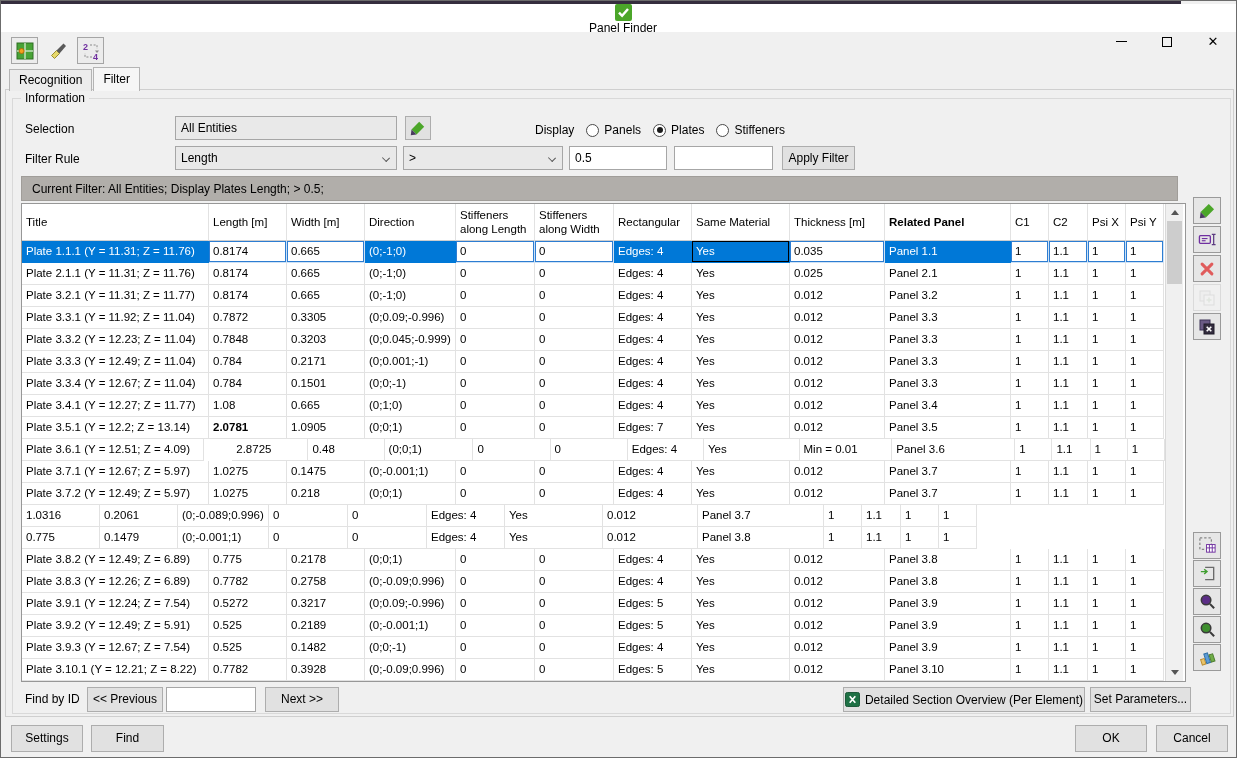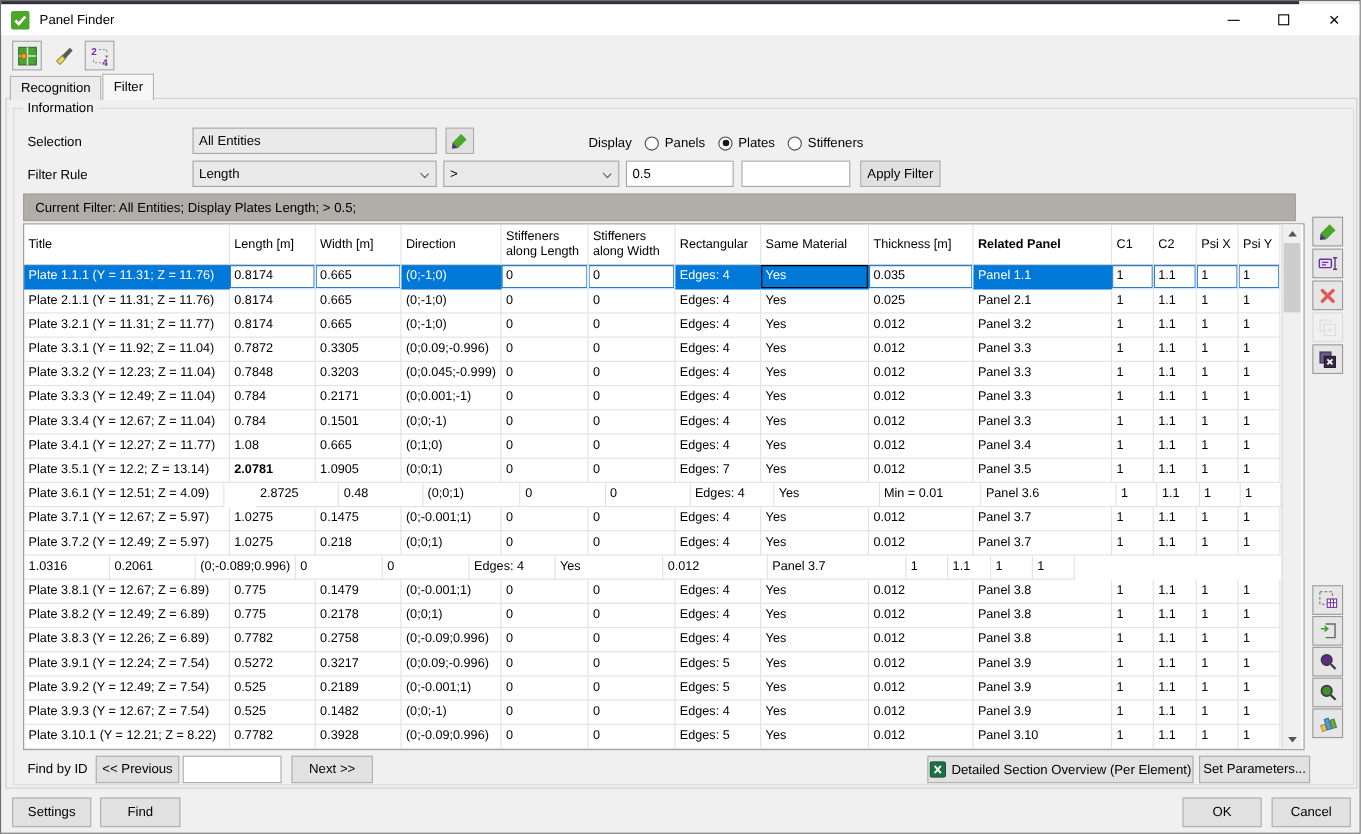--- a/index.html
+++ b/index.html
@@ -3,21 +3,21 @@
 <meta charset="utf-8">
 <style>
   * { margin:0; padding:0; box-sizing:border-box; }
   body { background:#888; font-family:"Liberation Sans", sans-serif; }
   .window { position:relative; width:1237px; height:758px; background:#f0f0f0;
             border:1px solid #6c6c6c; overflow:hidden; font-size:12px; color:#000; }
   .topstrip { position:absolute; top:0; left:0; width:1180px; height:3px; background:#352e3e; }
 
   
   .titlebar { position:absolute; top:3px; left:0; right:0; height:28px; background:#fff;
-              display:flex; align-items:center; }
+              display:flex; align-items:center;flex-direction:column; }
   .title-icon { margin-left:9px; width:17px; height:17px; flex:0 0 auto; }
   .title-text { margin-left:9px; }
   .win-controls { margin-left:auto; display:flex; height:100%; }
   .win-btn { width:46px; display:flex; align-items:center; justify-content:center; color:#000; }
   .glyph-min { width:11px; height:1px; background:#000; display:block; }
   .glyph-max { width:10px; height:10px; border:1px solid #000; display:block; }
   .glyph-close { font-size:13px; line-height:1; }
 
   
   .toolbar { position:absolute; top:36px; left:10px; display:flex; gap:6px; }
@@ -411,21 +411,20 @@
               <div class="td" style="width: 78px;">Edges: 4</div>
               <div class="td" style="width: 98px;">Yes</div>
               <div class="td" style="width: 95px;">0.012</div>
               <div class="td" style="width: 126px;">Panel 3.7</div>
               <div class="td" style="width: 38px;">1</div>
               <div class="td" style="width: 39px;">1.1</div>
               <div class="td" style="width: 38px;">1</div>
               <div class="td" style="width: 38px;">1</div>
             </div>
             <div class="tr">
-              <div class="td" style="width: 187px;">Plate 3.8.1 (Y = 12.67; Z = 6.89)</div>
               <div class="td" style="width: 78px;">0.775</div>
               <div class="td" style="width: 78px;">0.1479</div>
               <div class="td" style="width: 91px;">(0;-0.001;1)</div>
               <div class="td" style="width: 79px;">0</div>
               <div class="td" style="width: 79px;">0</div>
               <div class="td" style="width: 78px;">Edges: 4</div>
               <div class="td" style="width: 98px;">Yes</div>
               <div class="td" style="width: 95px;">0.012</div>
               <div class="td" style="width: 126px;">Panel 3.8</div>
               <div class="td" style="width: 38px;">1</div>
@@ -475,21 +474,21 @@
               <div class="td" style="width: 78px;">Edges: 5</div>
               <div class="td" style="width: 98px;">Yes</div>
               <div class="td" style="width: 95px;">0.012</div>
               <div class="td" style="width: 126px;">Panel 3.9</div>
               <div class="td" style="width: 38px;">1</div>
               <div class="td" style="width: 39px;">1.1</div>
               <div class="td" style="width: 38px;">1</div>
               <div class="td" style="width: 38px;">1</div>
             </div>
             <div class="tr">
-              <div class="td" style="width: 187px;">Plate 3.9.2 (Y = 12.49; Z = 7.54)</div>
+              <div class="td" style="width: 187px;">Plate 3.9.2 (Y = 12.49; Z = 5.91)</div>
               <div class="td" style="width: 78px;">0.525</div>
               <div class="td" style="width: 78px;">0.2189</div>
               <div class="td" style="width: 91px;">(0;-0.001;1)</div>
               <div class="td" style="width: 79px;">0</div>
               <div class="td" style="width: 79px;">0</div>
               <div class="td" style="width: 78px;">Edges: 5</div>
               <div class="td" style="width: 98px;">Yes</div>
               <div class="td" style="width: 95px;">0.012</div>
               <div class="td" style="width: 126px;">Panel 3.9</div>
               <div class="td" style="width: 38px;">1</div>

